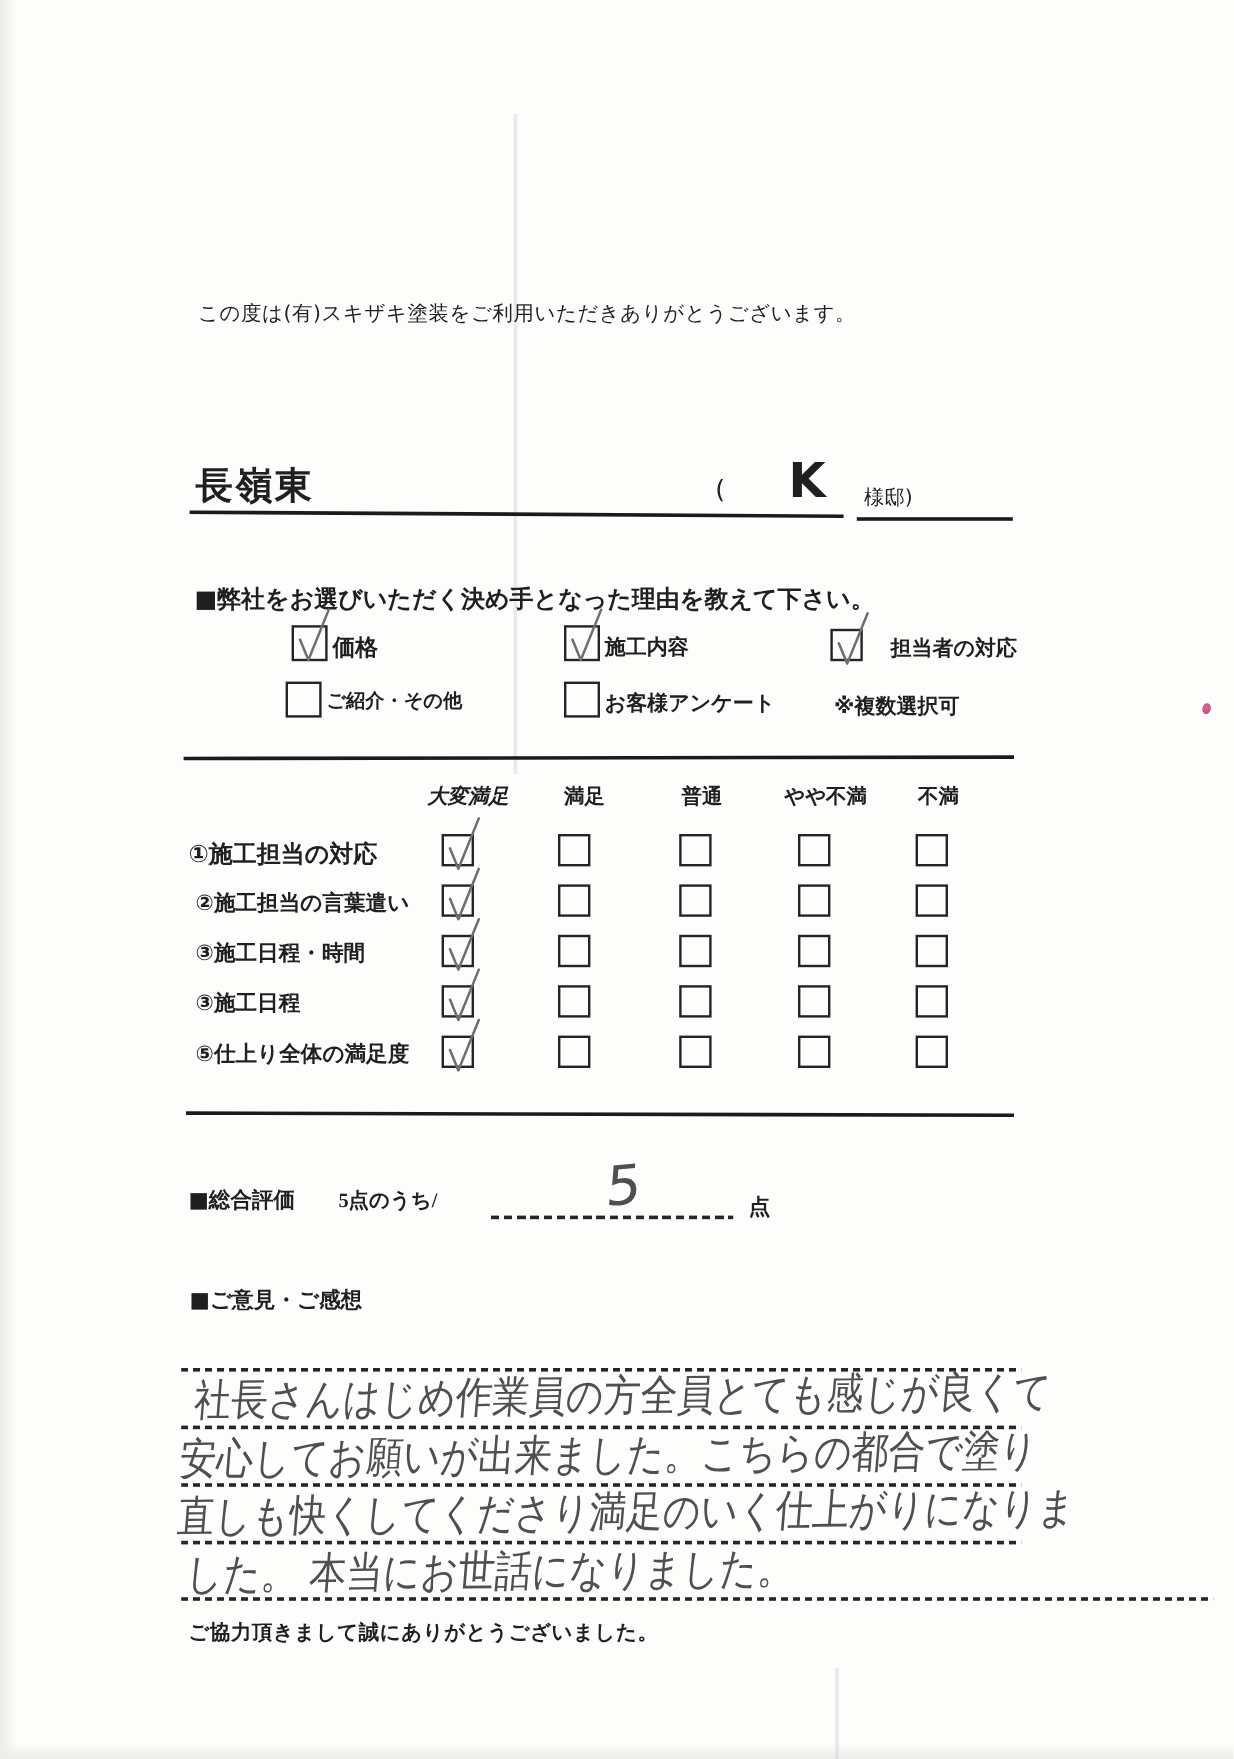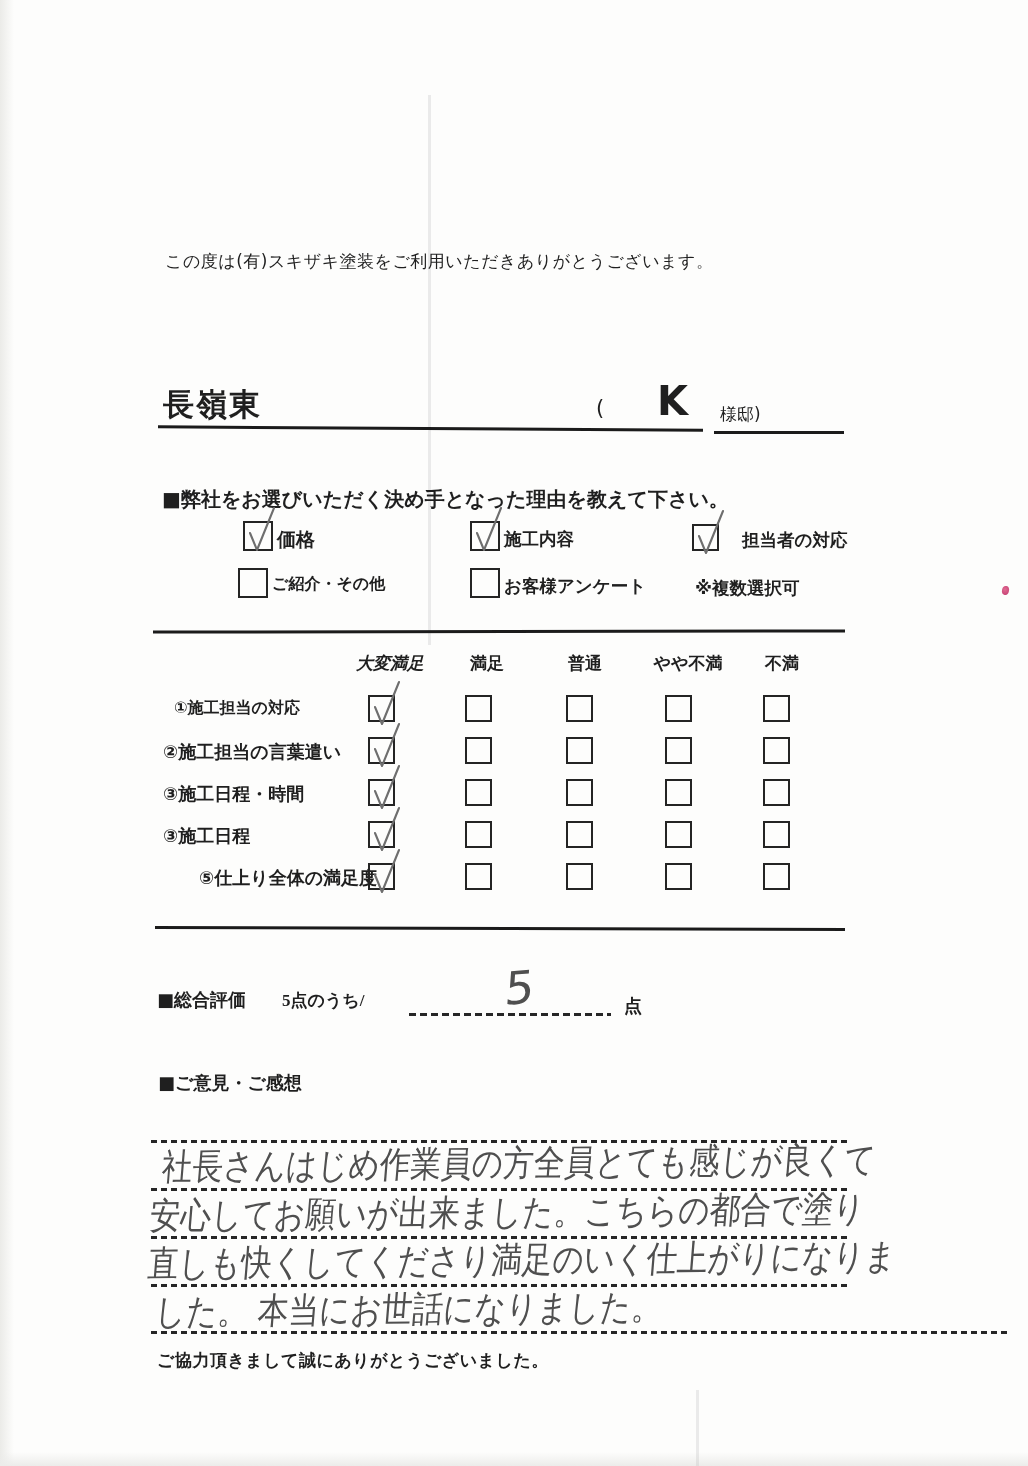--- a/index.html
+++ b/index.html
@@ -91,25 +91,25 @@
   <div class="abs h600" style="left:695px;top:576px;font-size:17.5px;">※複数選択可</div>
 
   <div class="rule" style="left:153px;top:630px;width:692px;transform:rotate(-.1deg);"></div>
 
   <div class="abs h600" style="left:390px;top:652px;font-size:17px;transform:translateX(-50%);font-style:italic;">大変満足</div>
   <div class="abs h600" style="left:487px;top:652px;font-size:17px;transform:translateX(-50%);">満足</div>
   <div class="abs h600" style="left:585px;top:652px;font-size:17px;transform:translateX(-50%);">普通</div>
   <div class="abs h600" style="left:688px;top:652px;font-size:17px;transform:translateX(-50%);">やや不満</div>
   <div class="abs h600" style="left:782px;top:652px;font-size:17px;transform:translateX(-50%);">不満</div>
 
-  <div class="abs h600" style="left:174px;top:698px;font-size:16px;">①施工担当の対応</div>
+  <div class="abs h600" style="left:157px;top:698px;font-size:20px;">①施工担当の対応</div>
   <div class="abs h600" style="left:163px;top:740px;font-size:18px;">②施工担当の言葉遣い</div>
   <div class="abs h600" style="left:163px;top:782px;font-size:18px;">③施工日程・時間</div>
   <div class="abs h600" style="left:163px;top:824px;font-size:18px;">③施工日程</div>
-  <div class="abs h600" style="left:163px;top:866px;font-size:18px;margin-left:36px;">⑤仕上り全体の満足度</div>
+  <div class="abs h600" style="left:163px;top:866px;font-size:18px;">⑤仕上り全体の満足度</div>
 
   <span class="cb tbl" style="left:368px;top:695px;">
       <svg class="check" viewBox="0 0 36 52">
         <path d="M8 30 L15 47 L32 5"></path>
       </svg>
     </span>
   <span class="cb tbl" style="left:465px;top:695px;"></span>
   <span class="cb tbl" style="left:566px;top:695px;"></span>
   <span class="cb tbl" style="left:665px;top:695px;"></span>
   <span class="cb tbl" style="left:763px;top:695px;"></span>

